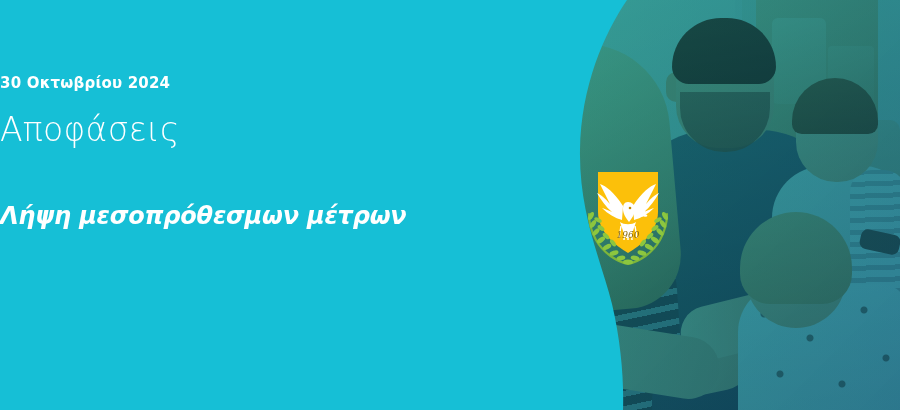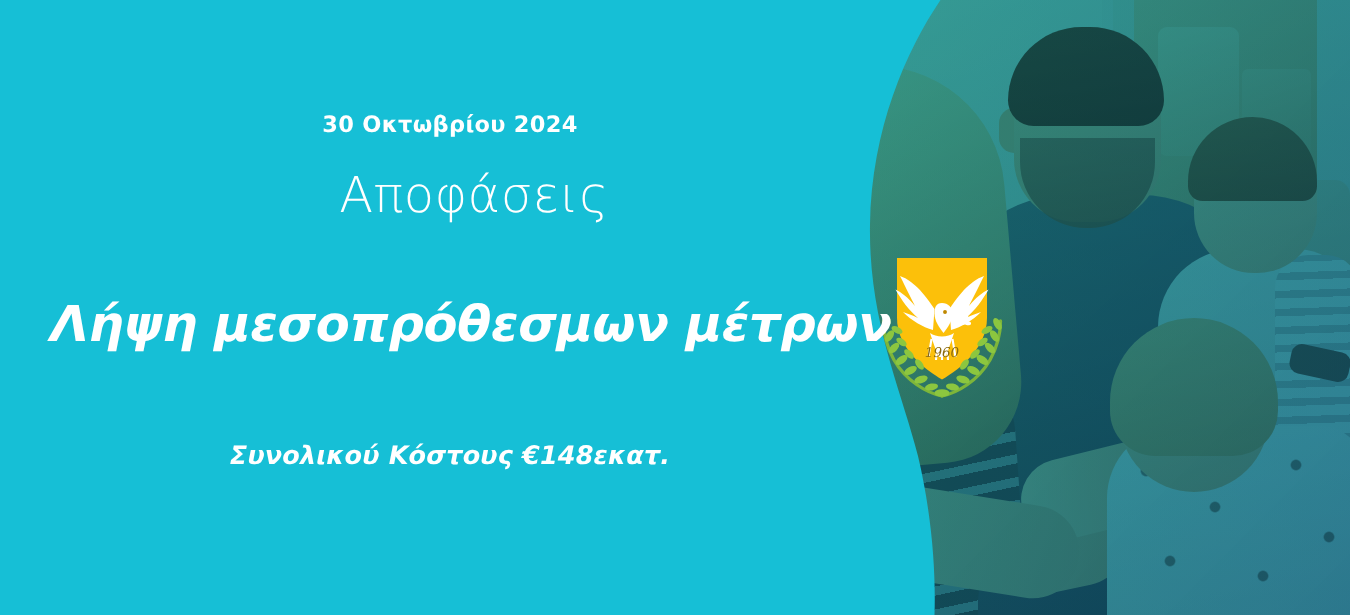--- a/index.html
+++ b/index.html
@@ -243,51 +243,49 @@
     height: 104px;
   }
 
   
   .text-block {
     position: absolute;
     left: 0;
     top: 0;
     width: 600px;
     height: 288px;
-    text-align: center;
+    text-align: left;
     color: #ffffff;
   }
   .date-line {
     position: absolute;
     left: 0; right: 0;
     top: 74px;
     font-size: 15px;
     font-weight: 700;
     letter-spacing: .2px;
   }
   .title-light {
     position: absolute;
     left: 0; right: 0;
     top: 111px;
     font-size: 33px;
     font-weight: 300;
     line-height: 38px;
     letter-spacing: .3px;
-    margin-left: 32px;
   }
   .title-bold {
     position: absolute;
     left: 0; right: 0;
     top: 194px;
-    font-size: 33px;
+    font-size: 24px;
     font-weight: 700;
     font-style: italic;
     line-height: 44px;
     letter-spacing: -.2px;
-    margin-left: 28px;
   }
   .cost-line {
     position: absolute;
     left: 0; right: 0;
     top: 294px;
     font-size: 17px;
     font-weight: 700;
     font-style: italic;
     letter-spacing: .1px;
   }
@@ -415,16 +413,15 @@
     <div class="date-line">30 Οκτωβρίου 2024</div>
 
     <div class="title-light">
       <div>Αποφάσεις</div>
     </div>
 
     <div class="title-bold">
       <div>Λήψη μεσοπρόθεσμων μέτρων</div>
     </div>
 
-    <div class="cost-line">Συνολικού Κόστους €148εκατ.</div>
   </div>
 
 </div>
 
 </body></html>

